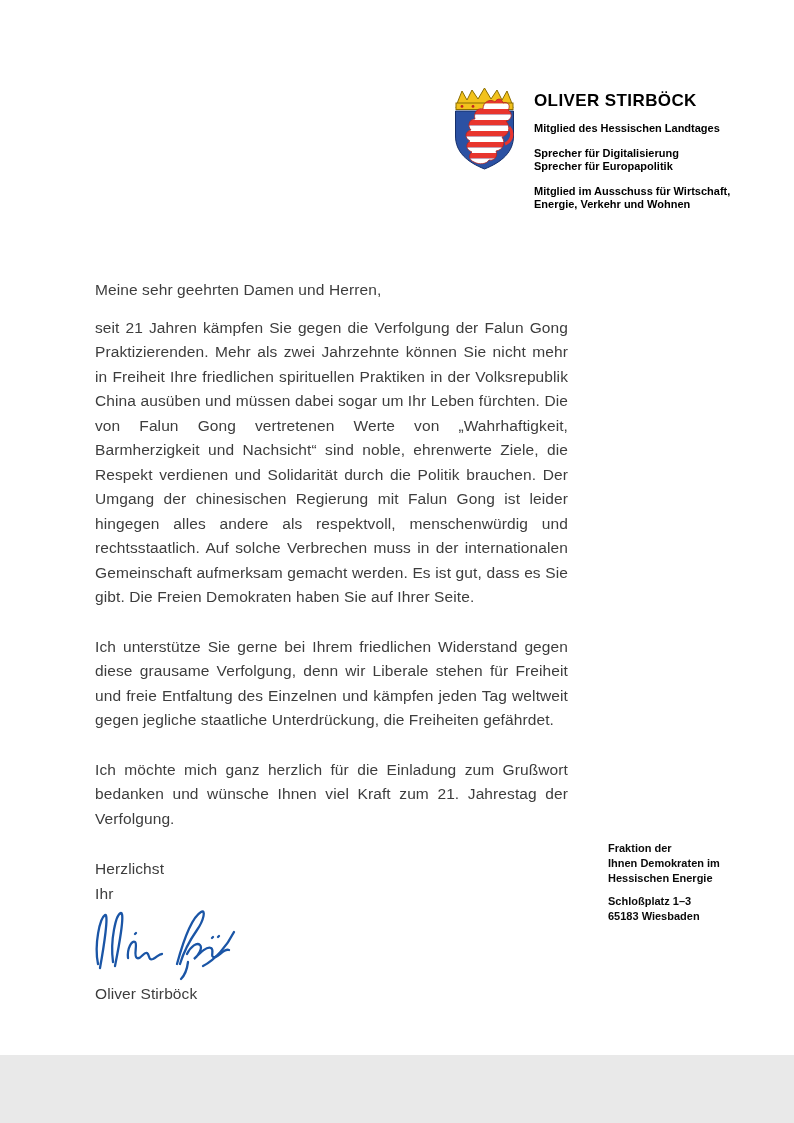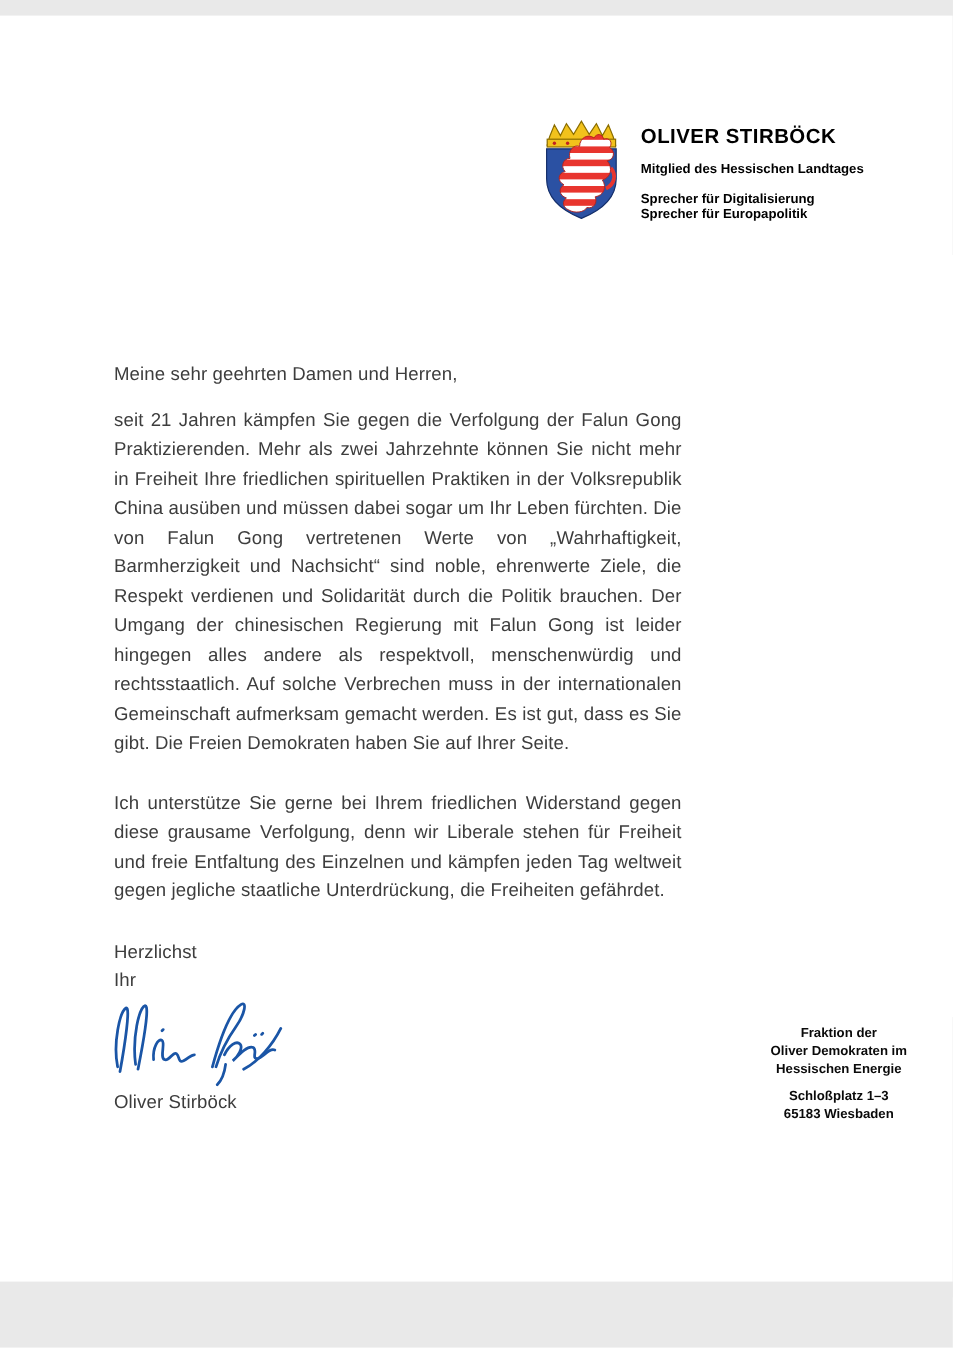--- a/index.html
+++ b/index.html
@@ -1,20 +1,20 @@
 <!DOCTYPE html>
 <html lang="de"><head>
 <meta charset="utf-8">
 <title>Brief</title>
 <style>
   html,body{margin:0;padding:0;background:#e9e9e9;}
   .page{
     position:relative;
     width:794px;height:1055px;
-    margin:13px auto;
+    margin:0 auto;
     background:#ffffff;
     font-family:"Liberation Sans", sans-serif;
     overflow:hidden;
   }
   
   .letterhead{
     position:absolute;left:449px;top:86px;
     display:flex;gap:14px;align-items:flex-start;
   }
   .crest{width:71px;height:85px;flex:0 0 auto;}
@@ -23,34 +23,34 @@
     font-size:17px;font-weight:700;letter-spacing:.4px;
     margin:0 0 11px 0;white-space:nowrap;
   }
   .head-line{
     font-size:11px;font-weight:700;line-height:13.5px;white-space:nowrap;
   }
   .head-group{margin:0 0 11px 0;}
   .head-group:last-child{margin-bottom:0;}
   
   .letter-body{
-    position:absolute;left:95px;top:288px;width:473px;
+    position:absolute;left:95px;top:278px;width:473px;
     font-size:15.5px;line-height:24.5px;color:#3d3d3d;letter-spacing:.1px;
   }
   .letter-body p{margin:0;}
   .salutation{margin:0 0 13px 0 !important;}
   .para{text-align:justify;margin:0 0 25px 0 !important;}
   .closing{margin-top:26px;}
   .closing div{line-height:24.5px;}
   .signature-svg{display:block;margin:-4px 0 0 -4px;}
   .sig-name{margin-top:0;}
   
   .footer-contact{
     position:absolute;left:608px;top:841px;width:182px;
-    font-size:11px;font-weight:700;line-height:15px;color:#0a0a0a;text-align:center;
+    font-size:11px;font-weight:700;line-height:15px;color:#0a0a0a;
   }
   .contact-group{margin:0 0 8px 0;}
   .contact-group div{white-space:nowrap;}
   
   .bottom-bar{
     position:absolute;left:0;top:1111px;width:794px;height:12px;
     background:#2c4a96;
   }
 </style>
 </head>
@@ -95,27 +95,32 @@
     </svg>
     <div class="head-text">
       <div class="head-name">OLIVER STIRBÖCK</div>
       <div class="head-group">
         <div class="head-line">Mitglied des Hessischen Landtages</div>
       </div>
       <div class="head-group">
         <div class="head-line">Sprecher für Digitalisierung</div>
         <div class="head-line">Sprecher für Europapolitik</div>
       </div>
+      <div class="head-group">
+        <div class="head-line">Mitglied im Ausschuss für Wirtschaft,</div>
+        <div class="head-line">Energie, Verkehr und Wohnen</div>
+      </div>
     </div>
   </header>
 
   <main class="letter-body">
     <p class="salutation">Meine sehr geehrten Damen und Herren,</p>
     <p class="para">seit 21 Jahren kämpfen Sie gegen die Verfolgung der Falun Gong Praktizierenden. Mehr als zwei Jahrzehnte können Sie nicht mehr in Freiheit Ihre friedlichen spirituellen Praktiken in der Volksrepublik China ausüben und müssen dabei sogar um Ihr Leben fürchten. Die von Falun Gong vertretenen Werte von „Wahrhaftigkeit, Barmherzigkeit und Nachsicht“ sind noble, ehrenwerte Ziele, die Respekt verdienen und Solidarität durch die Politik brauchen. Der Umgang der chinesischen Regierung mit Falun Gong ist leider hingegen alles andere als respektvoll, menschenwürdig und rechtsstaatlich. Auf solche Verbrechen muss in der internationalen Gemeinschaft aufmerksam gemacht werden. Es ist gut, dass es Sie gibt. Die Freien Demokraten haben Sie auf Ihrer Seite.</p>
     <p class="para">Ich unterstütze Sie gerne bei Ihrem friedlichen Widerstand gegen diese grausame Verfolgung, denn wir Liberale stehen für Freiheit und freie Entfaltung des Einzelnen und kämpfen jeden Tag weltweit gegen jegliche staatliche Unterdrückung, die Freiheiten gefährdet.</p>
+    <p class="para">Ich möchte mich ganz herzlich für die Einladung zum Grußwort bedanken und wünsche Ihnen viel Kraft zum 21. Jahrestag der Verfolgung.</p>
 
     <div class="closing">
       <div>Herzlichst</div>
       <div>Ihr</div>
     </div>
 
     <svg class="signature-svg" width="152" height="80" viewBox="0 0 152 80" aria-hidden="true">
       <g fill="none" stroke="#1a55a6" stroke-width="2.3" stroke-linecap="round">
         <path d="M7 62 C3 42 9 16 14 13 C18 11 13 44 9 66"></path>
         <path d="M22 60 C19 38 25 12 30 11 C34 11 28 44 24 64"></path>
@@ -128,21 +133,21 @@
         <path d="M112 64 C124 58 136 44 143 30"></path>
         <path d="M97 60 C96 68 93 74 90 77"></path>
       </g>
     </svg>
     <div class="sig-name">Oliver Stirböck</div>
   </main>
 
   <aside class="footer-contact">
     <div class="contact-group">
       <div>Fraktion der</div>
-      <div>Oliver Demokraten im</div>
+      <div>Ihnen Demokraten im</div>
       <div>Hessischen Energie</div>
     </div>
     <div class="contact-group">
       <div>Schloßplatz 1–3</div>
       <div>65183 Wiesbaden</div>
     </div>
   </aside>
 
   <div class="bottom-bar"></div>
 </div>

